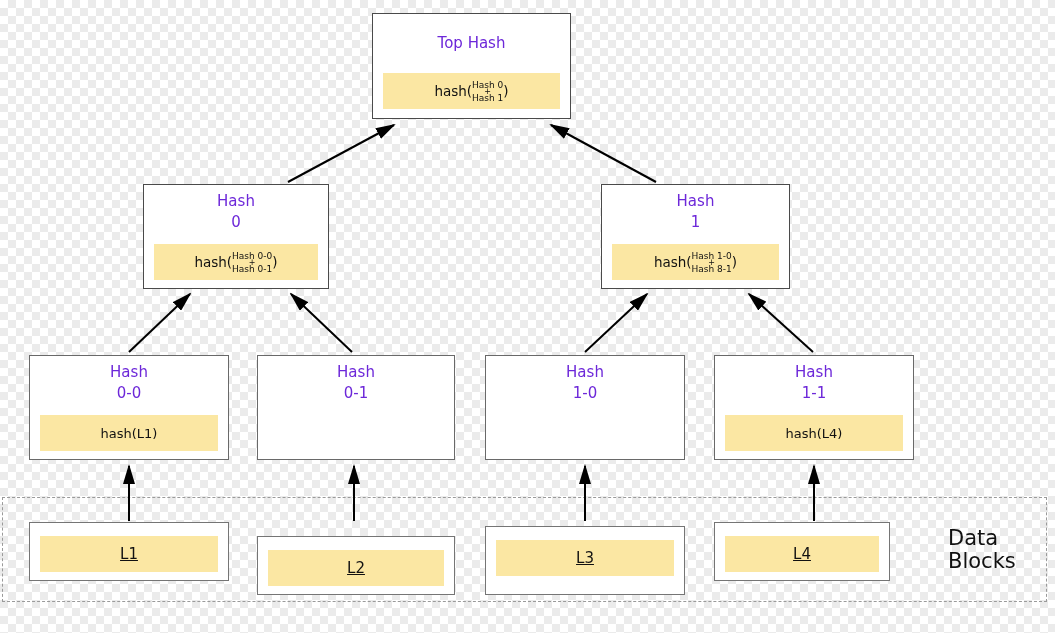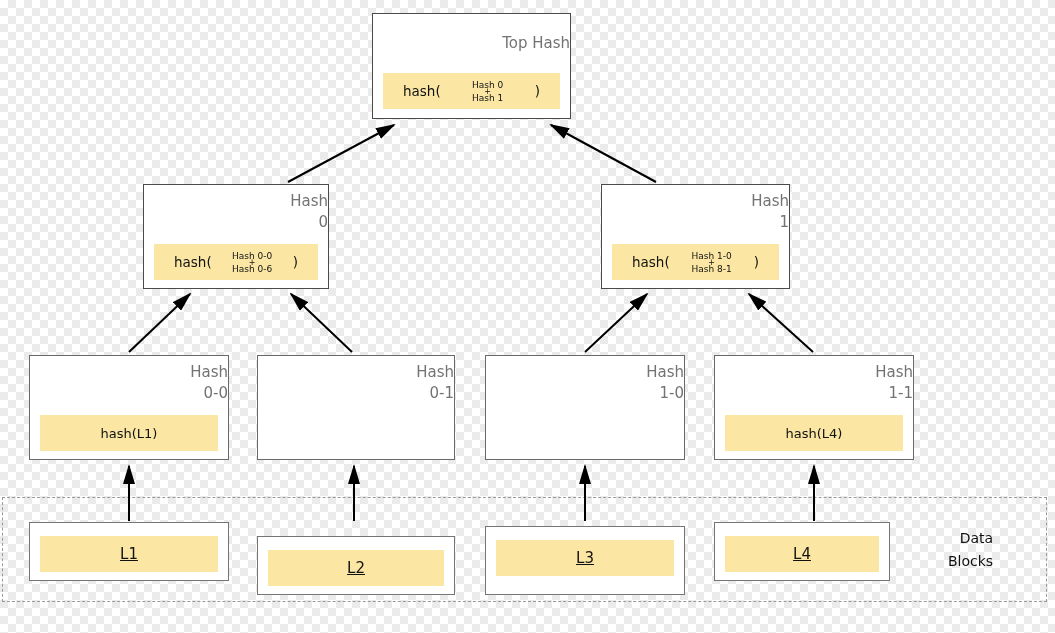--- a/index.html
+++ b/index.html
@@ -30,32 +30,31 @@
     background: #ffffff;
     border: 1.5px solid #4a4a4a;
     box-sizing: border-box;
     text-align: center;
   }
   .node.minor { border: 1px solid #696969; }
   .node-title {
     font-size: 15px;
     line-height: 21px;
     padding-top: 6px;
-    color: #737373;
-    text-align: right;
+    color: #6d28d9;
   }
   .node.top-node .node-title { padding-top: 19px; }
   .formula-band {
     position: absolute;
     left: 10px; right: 10px;
     top: 59px; height: 36px;
     background: #fbe7a3;
     display: flex;
     align-items: center;
-    justify-content: space-between;
+    justify-content: center;
     padding: 0 20px;
     box-sizing: border-box;
   }
   .formula-band.simple {
     justify-content: center;
     font-size: 13px;
     text-align: center;
   }
   .fx-prefix { font-size: 13.5px; }
   .fx-suffix { font-size: 13.5px; }
@@ -82,23 +81,23 @@
   #data-region {
     position: absolute;
     left: 2px; top: 497px;
     width: 1045px; height: 105px;
     border: 1px dashed #9a9a9a;
     box-sizing: border-box;
   }
   #data-caption {
     position: absolute;
     left: 948px; top: 527px;
-    font-size: 14px;
+    font-size: 21px;
     line-height: 23px;
-    text-align: right;
+    text-align: left;
     white-space: nowrap;
   }
   
   .pos-top   { left: 372px; top: 13px;  width: 199px; height: 106px; }
   .pos-mid0  { left: 143px; top: 184px; width: 186px; height: 105px; }
   .pos-mid1  { left: 601px; top: 184px; width: 189px; height: 105px; }
   .pos-leaf0 { left: 29px;  top: 355px; width: 200px; height: 105px; }
   .pos-leaf1 { left: 257px; top: 355px; width: 198px; height: 105px; }
   .pos-leaf2 { left: 485px; top: 355px; width: 200px; height: 105px; }
   .pos-leaf3 { left: 714px; top: 355px; width: 200px; height: 105px; }
@@ -150,21 +149,21 @@
   <div class="node pos-mid0">
     <div class="node-title">
       <span>Hash</span><br>
       <span>0</span>
     </div>
     <div class="formula-band">
       <span class="fx-prefix">hash(</span>
       <span class="stack">
         <span class="operand">Hash 0-0</span>
         <span class="operator">+</span>
-        <span class="operand">Hash 0-6</span>
+        <span class="operand">Hash 0-1</span>
       </span>
       <span class="fx-suffix">)</span>
     </div>
   </div>
 
   <div class="node pos-mid1">
     <div class="node-title">
       <span>Hash</span><br>
       <span>1</span>
     </div>

